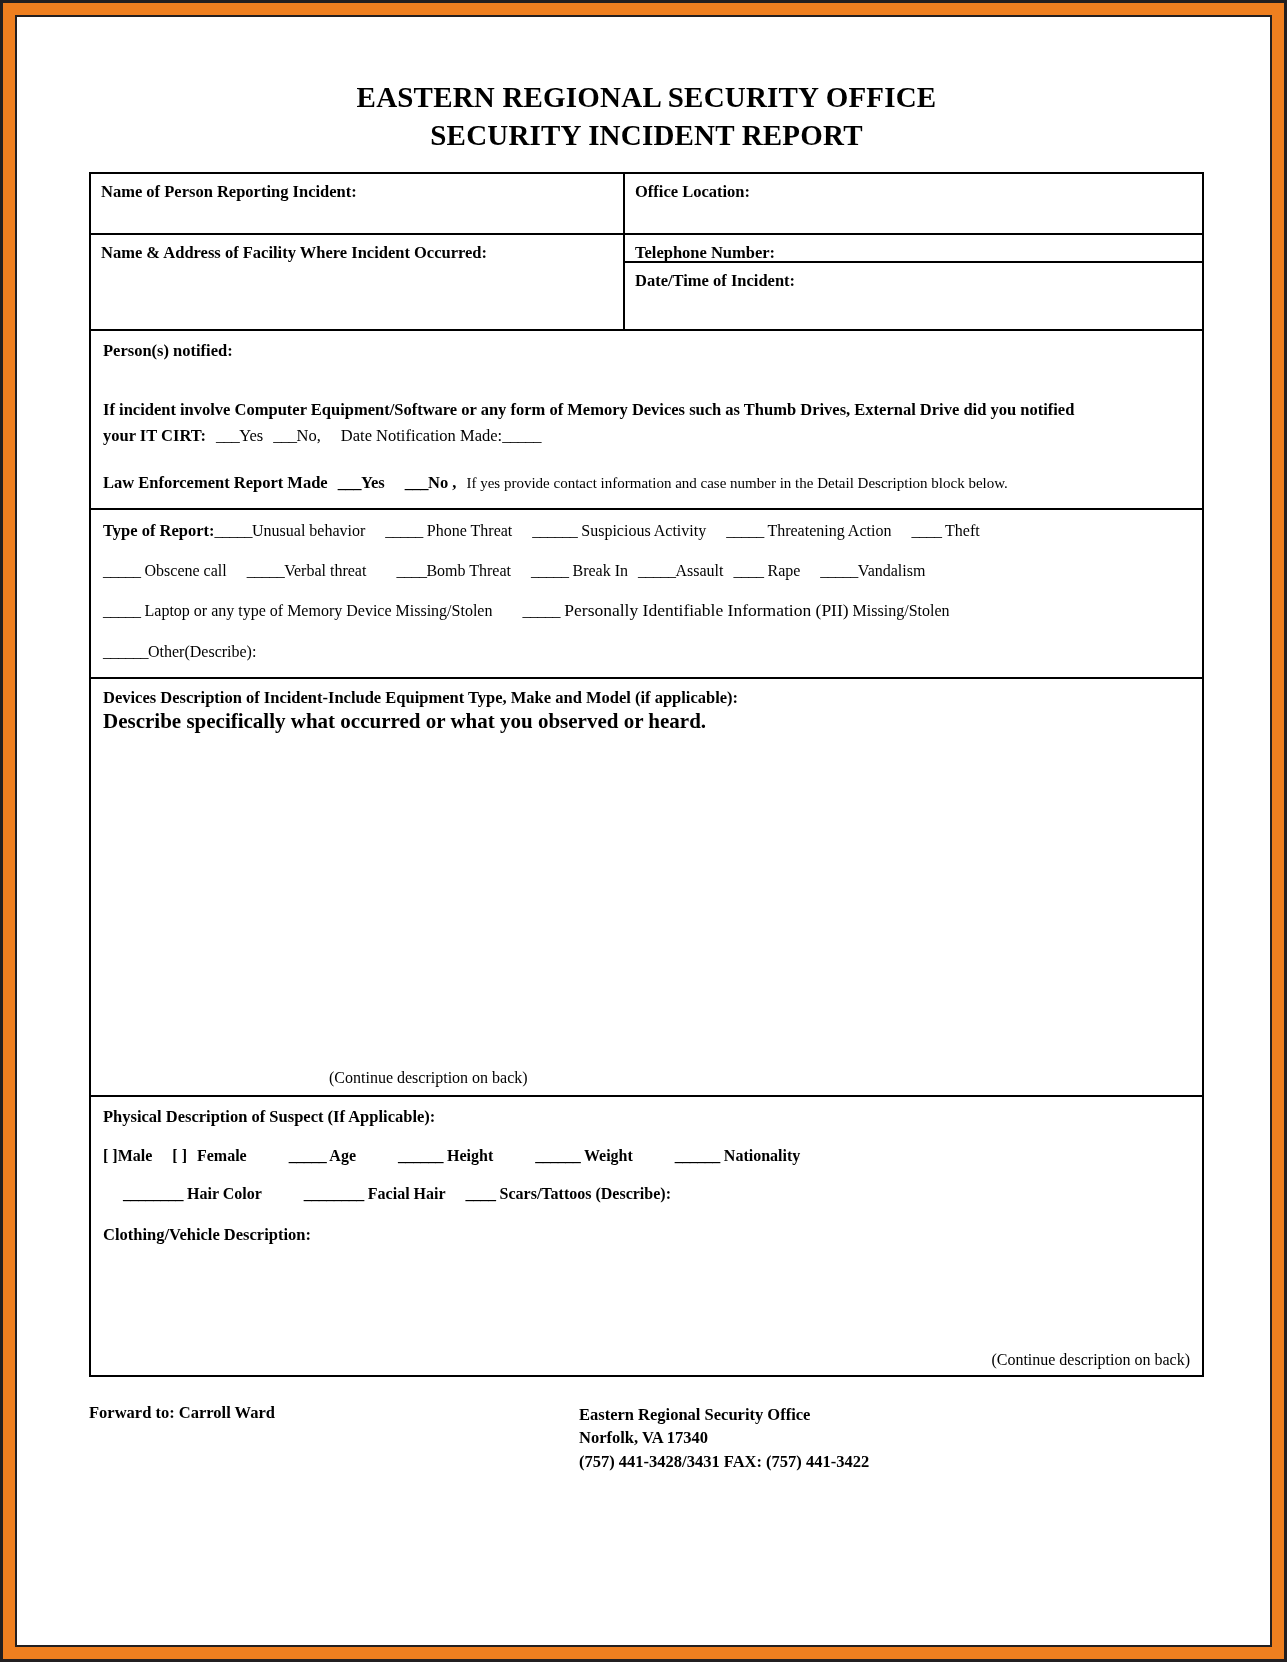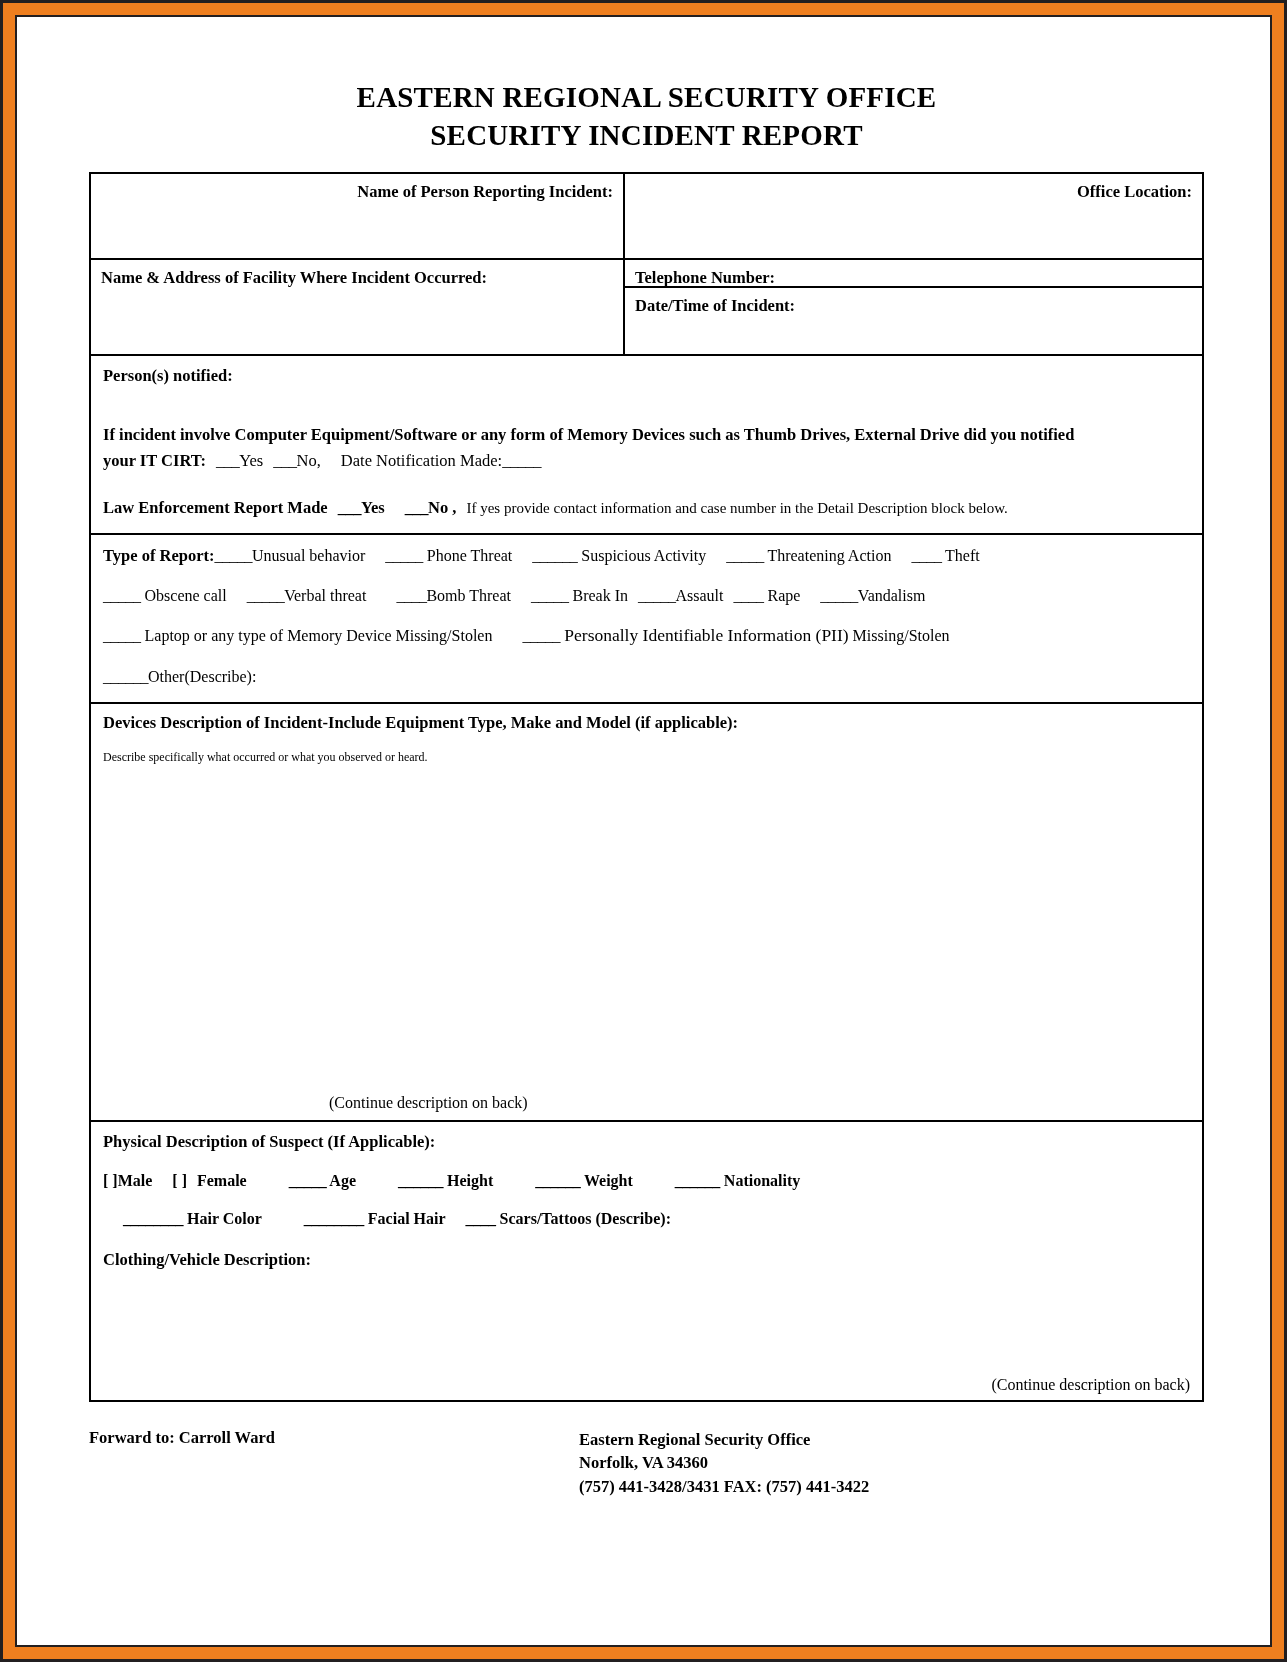--- a/index.html
+++ b/index.html
@@ -64,21 +64,21 @@
   .lbl {
     font-weight: bold;
     font-size: 16.5px;
     line-height: 1.25;
   }
 
   
   .col-left  { width: 534px; }
   .col-right { flex: 1; }
 
-  .h-row1 { height: 86px; text-align: right; }
+  .h-row1 { height: 61px; }
   .h-row2 { height: 96px; }
   .h-tel  { height: 28px; }
   .h-dt   { height: 54px; }
 
   
   .notified-block { padding: 10px 12px 14px 12px; }
   .notified-title { font-weight: bold; font-size: 16.5px; }
   .gap-20 { height: 36px; }
   .gap-14 { height: 22px; }
 
@@ -105,21 +105,21 @@
     white-space: nowrap;
   }
   .type-row:last-child { margin-bottom: 2px; }
   .type-head { font-weight: bold; font-size: 16.5px; }
   .blank { letter-spacing: -0.5px; }
   .pii { font-size: 17.5px; }
 
   
   .desc-block { padding: 9px 12px 6px 12px; height: 418px; position: relative; }
   .desc-title { font-weight: bold; font-size: 16.5px; }
-  .desc-sub   { font-size: 12px; margin-top: 17px; }
+  .desc-sub   { font-size: 21px; margin-top: 1px; font-weight: bold; }
   .cont-note  { font-size: 16px; position: absolute; left: 238px; bottom: 8px; }
 
   
   .suspect-block { padding: 10px 12px 8px 12px; height: 280px; position: relative; }
   .suspect-title { font-weight: bold; font-size: 16.5px; }
   .suspect-row {
     font-weight: bold;
     font-size: 16px;
     margin-top: 20px;
     white-space: nowrap;
@@ -235,20 +235,20 @@
           <div class="clothing">Clothing/Vehicle Description:</div>
           <div class="cont-note-2">(Continue description on back)</div>
         </div>
 
       </div>
 
       <div class="footer">
         <div class="footer-left">Forward to: Carroll Ward</div>
         <div class="footer-right">
           <div>Eastern Regional Security Office</div>
-          <div>Norfolk, VA 34360</div>
+          <div>Norfolk, VA 17340</div>
           <div>(757) 441-3428/3431      FAX: (757) 441-3422</div>
         </div>
       </div>
 
     </div>
   </div>
 </div>
 
 </body></html>

